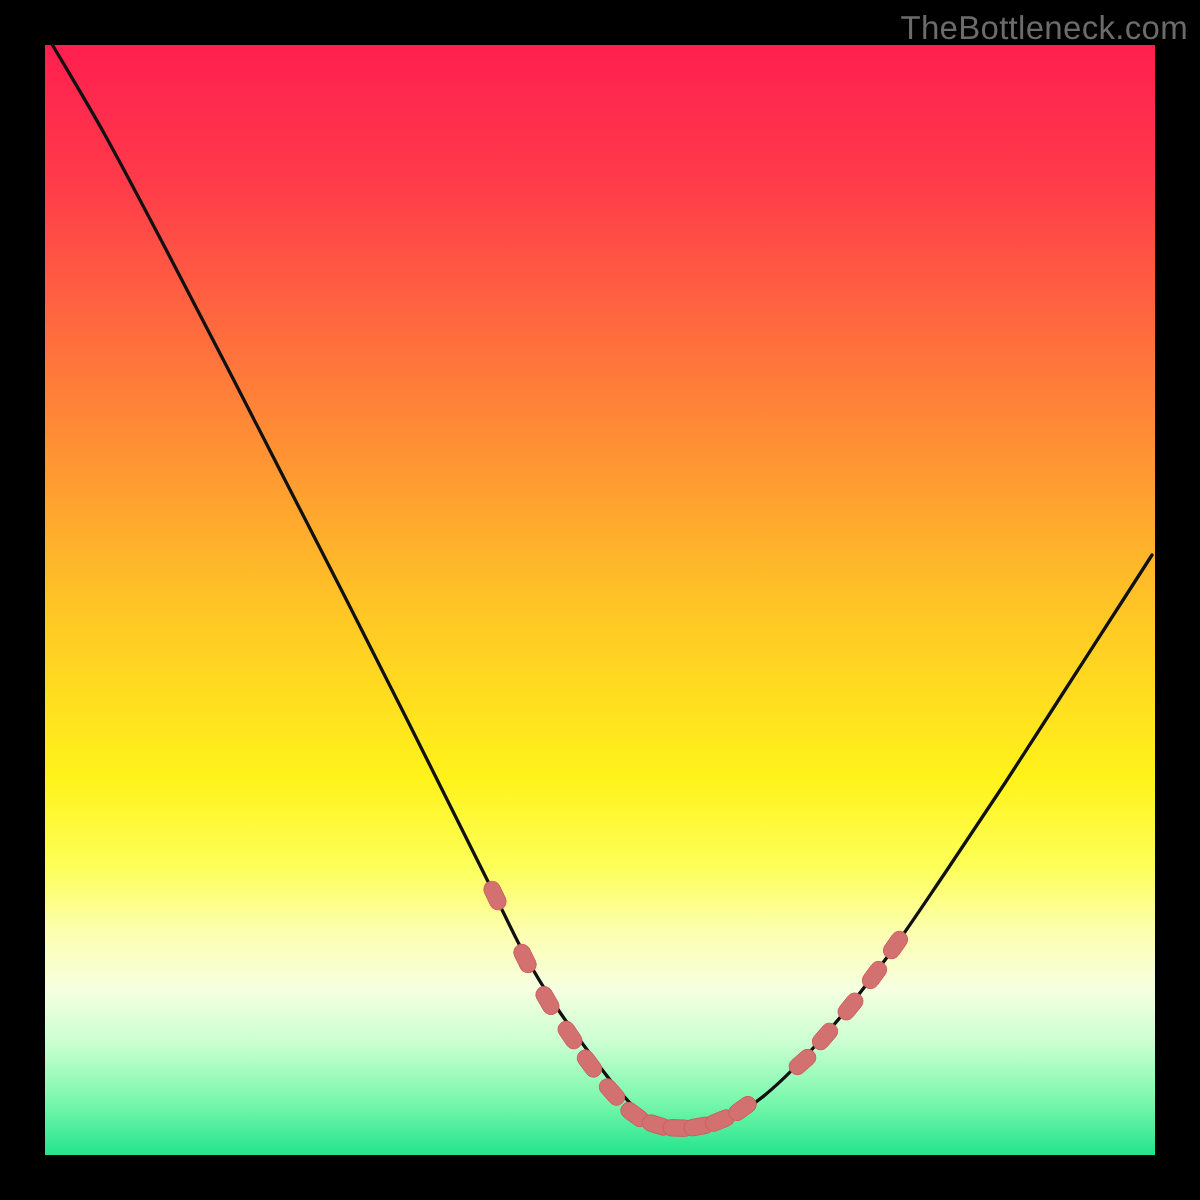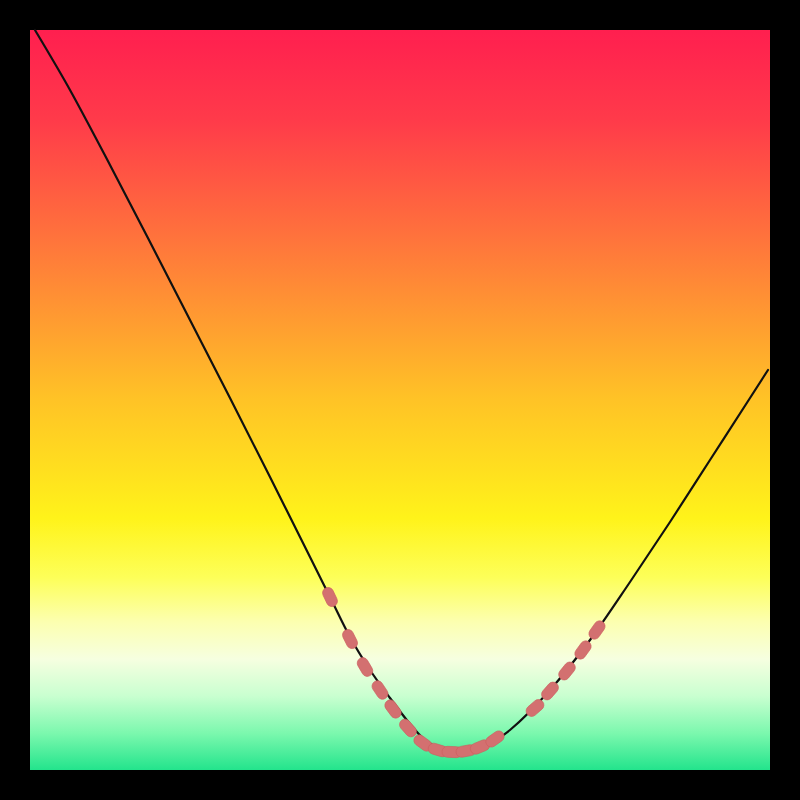--- a/index.html
+++ b/index.html
@@ -45,20 +45,21 @@
     position: absolute;
     left: 0; top: 0;
     width: 100%; height: 100%;
     overflow: visible;
   }
 </style>
 </head>
 <body>
 
 <div class="frame">
+  <div class="watermark">TheBottleneck.com</div>
 
   <div class="plot-area">
     <svg class="grad" viewBox="0 0 740 740" preserveAspectRatio="none">
       <defs>
         <linearGradient id="bg-grad" x1="0" y1="0" x2="0" y2="1">
             <stop offset="0%" stop-color="#ff1f4f"></stop>
             <stop offset="12%" stop-color="#ff3a4a"></stop>
             <stop offset="30%" stop-color="#ff7a3a"></stop>
             <stop offset="50%" stop-color="#ffc326"></stop>
             <stop offset="66%" stop-color="#fff31a"></stop>

